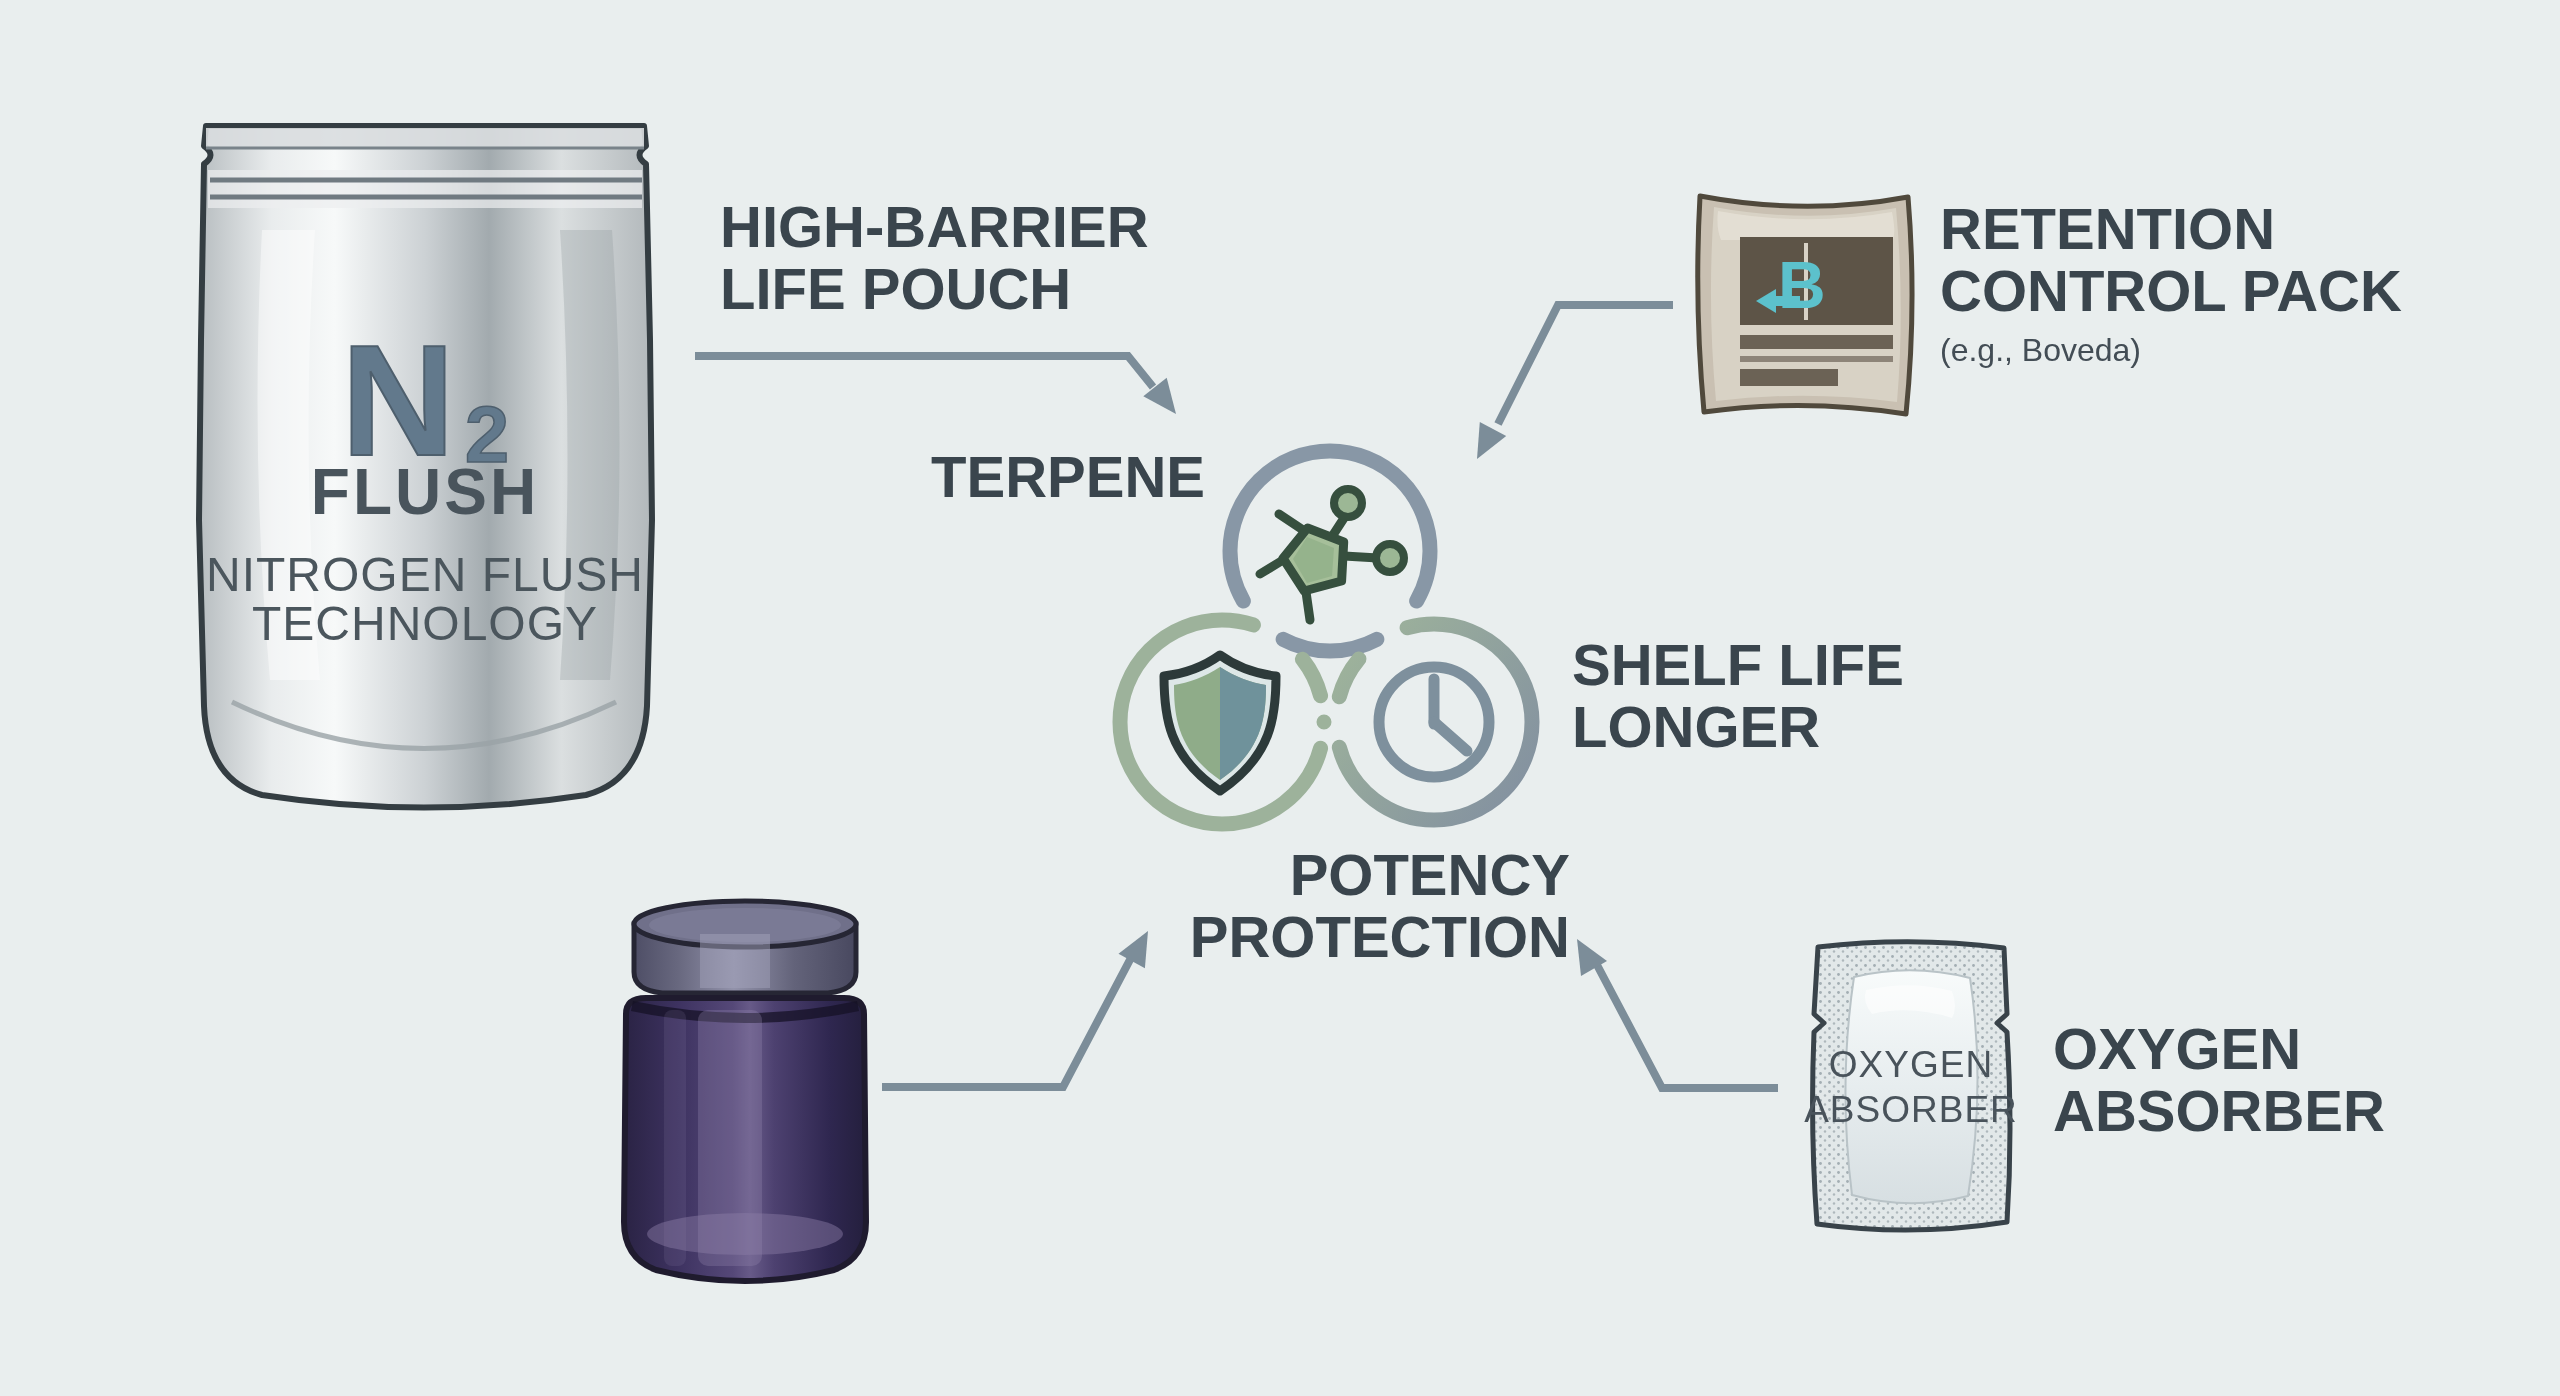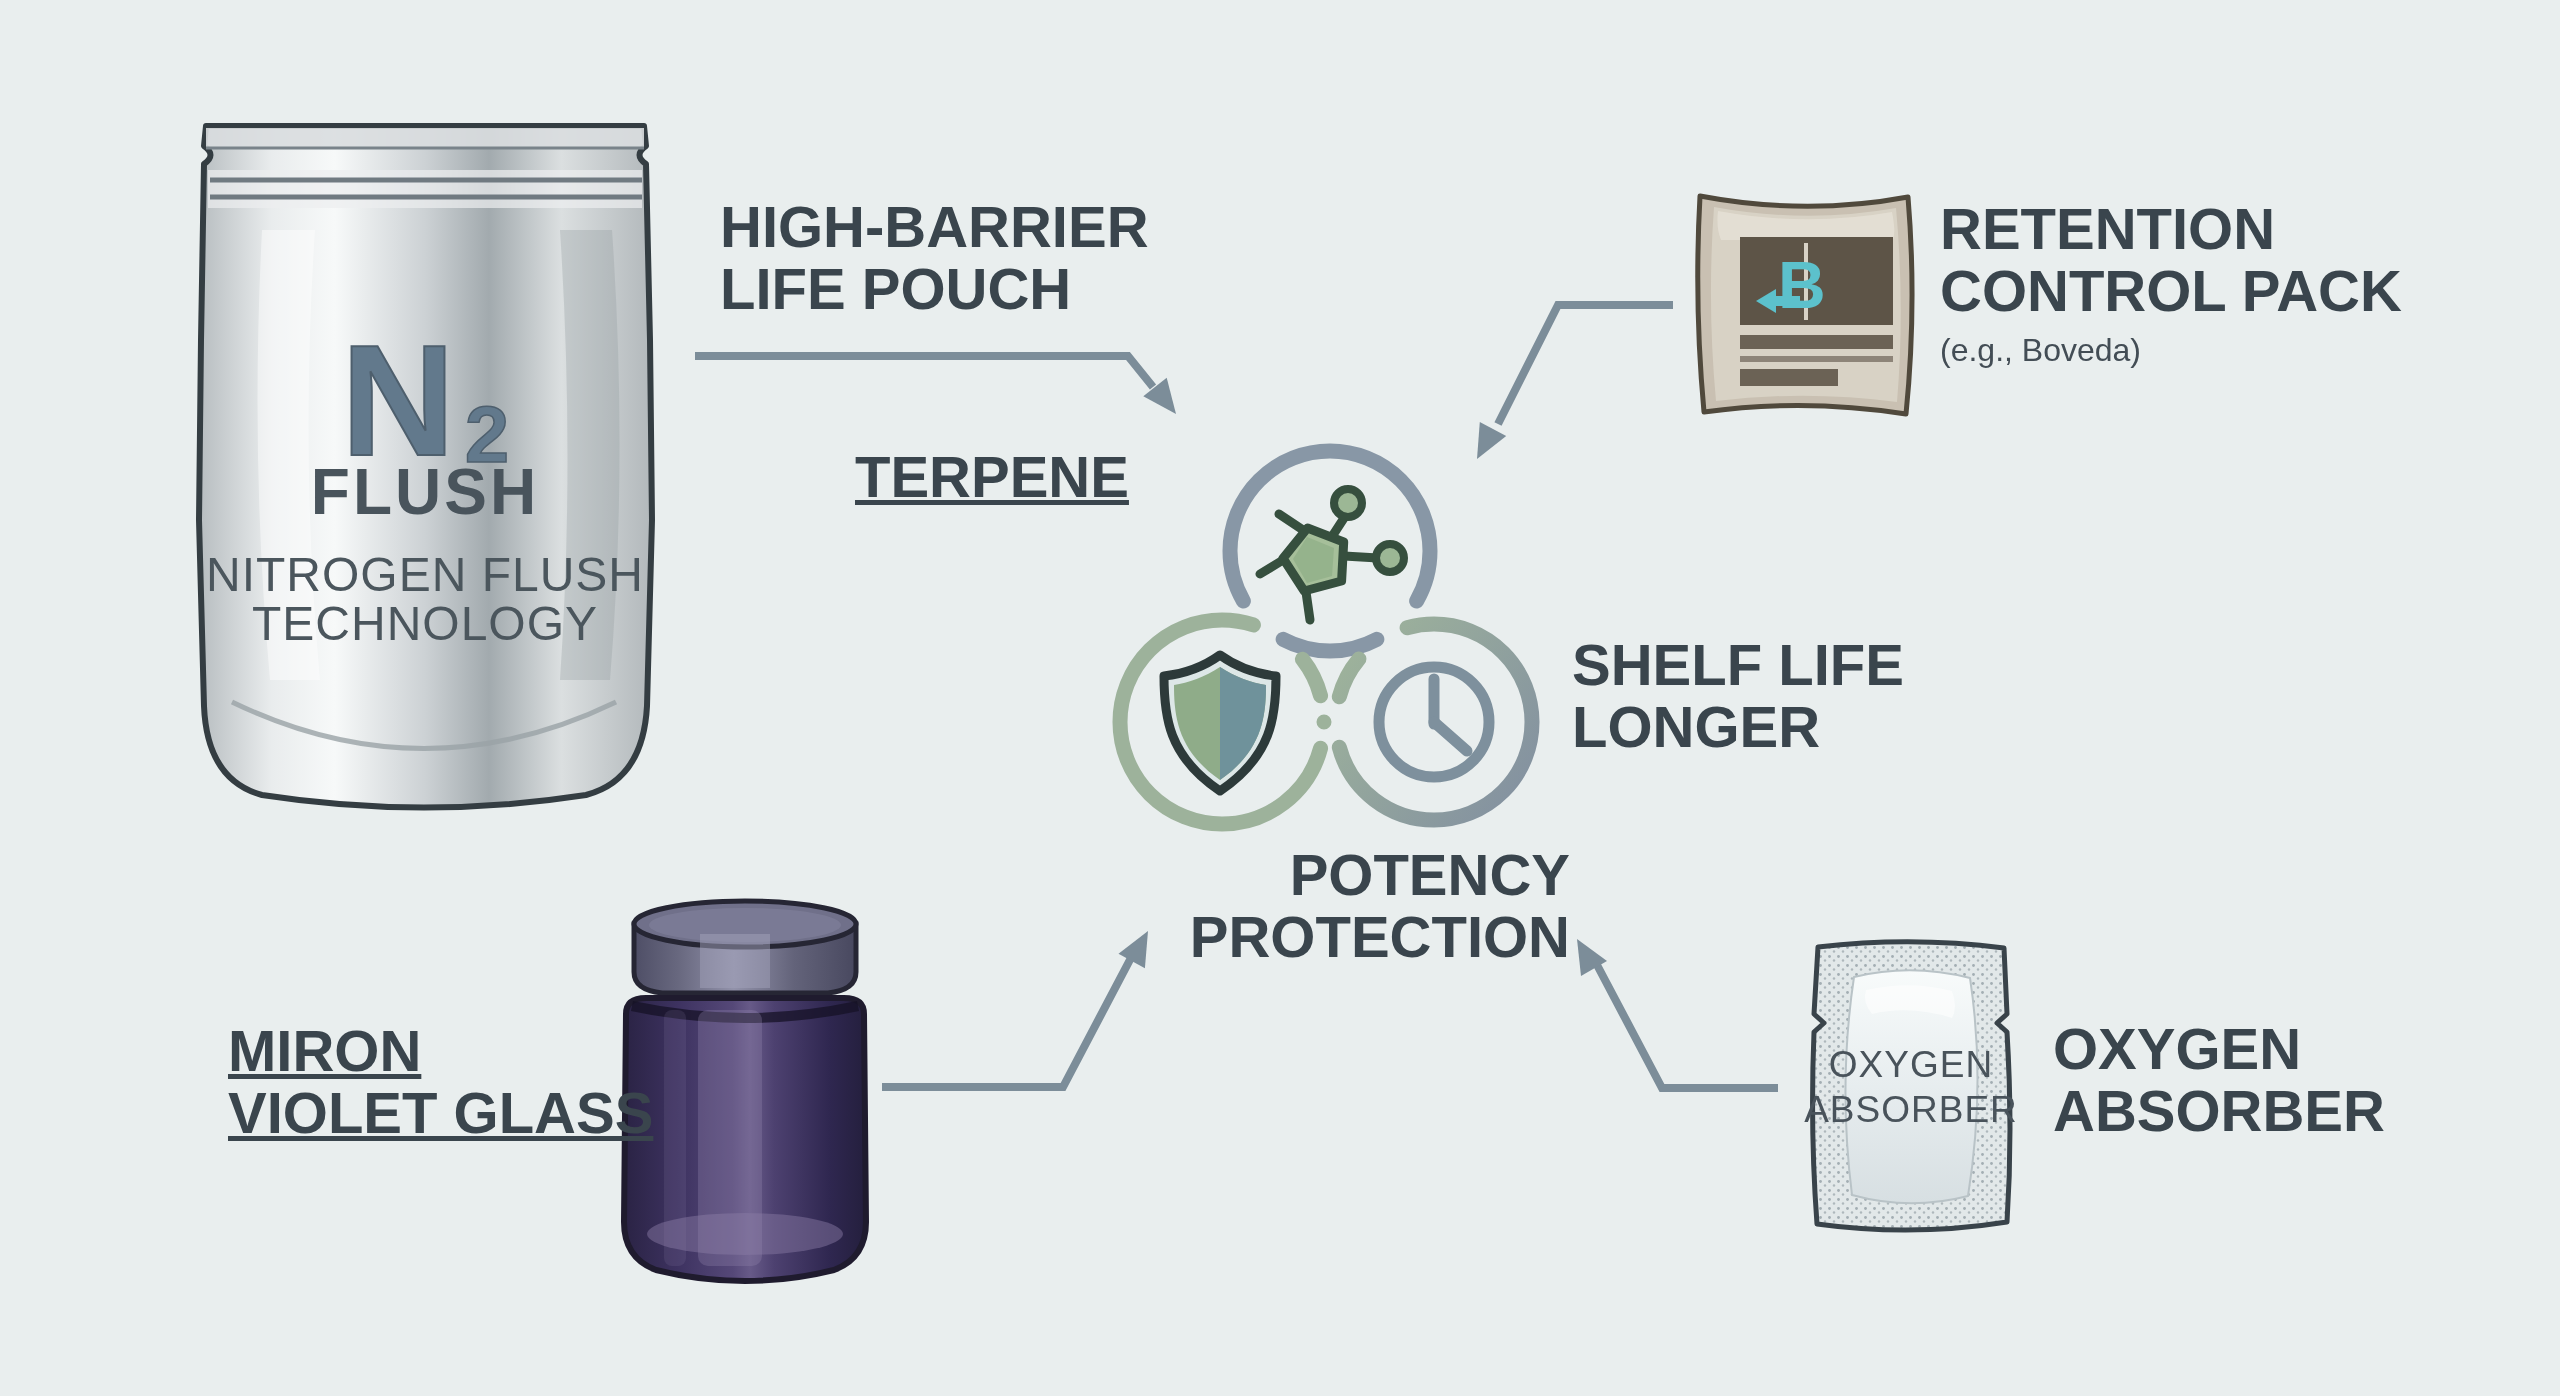--- a/index.html
+++ b/index.html
@@ -2,21 +2,21 @@
 <html><head>
 <meta charset="utf-8">
 <style>
   html,body{margin:0;padding:0;background:#e9eeee;}
   #canvas{position:relative;width:2560px;height:1396px;background:#e9eeee;overflow:hidden;
           font-family:"Liberation Sans",sans-serif;}
   #art{position:absolute;left:0;top:0;}
   .lbl{position:absolute;font-weight:700;font-size:58px;line-height:62px;color:#3a454d;
        letter-spacing:0;white-space:nowrap;}
   .lbl .sub{font-weight:400;font-size:32px;line-height:56px;color:#434d55;}
-  .right{text-decoration:underline;}
+  .right{text-align:right;}
   .center{text-align:right;}
 </style>
 </head>
 <body>
 
 <div id="canvas">
 
 <svg id="art" width="2560" height="1396" viewBox="0 0 2560 1396">
   <defs>
     <linearGradient id="g-pouch" x1="0" y1="0" x2="1" y2="0">
@@ -191,23 +191,19 @@
 <div class="lbl" style="left:1572px;top:634px;">
   <div>SHELF LIFE</div>
   <div>LONGER</div>
 </div>
 
 <div class="lbl center" style="left:1150px;top:844px;width:420px;">
   <div>POTENCY</div>
   <div>PROTECTION</div>
 </div>
 
-<div class="lbl right" style="left:228px;top:1020px;width:350px;">
-  <div>MIRON</div>
-  <div>VIOLET GLASS</div>
-</div>
 
 <div class="lbl" style="left:2053px;top:1018px;">
   <div>OXYGEN</div>
   <div>ABSORBER</div>
 </div>
 
 </div>
 
 </body></html>

